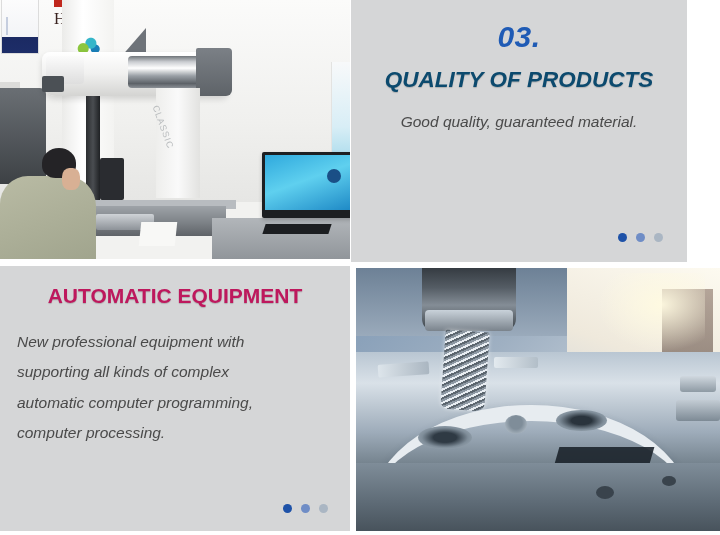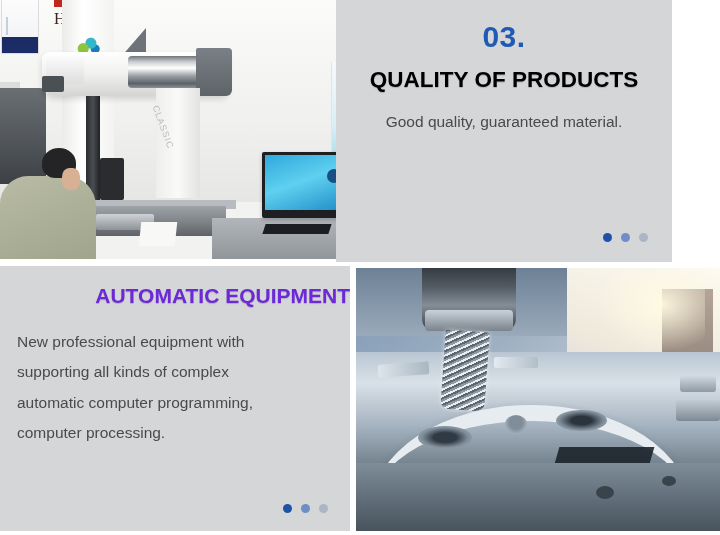--- a/index.html
+++ b/index.html
@@ -29,21 +29,21 @@
     box-sizing: border-box;
   }
 
   .text-panel {
     background: #d5d6d7;
     padding: 0;
   }
 
   
   .cell-tl { left: 0px;   top: 0px;   width: 350px; height: 259px; }
-  .cell-tr { left: 336px; top: 0px;   width: 336px; height: 262px; }
+  .cell-tr { left: 351px; top: 0px;   width: 336px; height: 262px; font-style: italic; }
   .cell-bl { left: 0px;   top: 266px; width: 350px; height: 265px; }
   .cell-br { left: 356px; top: 268px; width: 364px; height: 263px; }
 
   
   .num {
     color: #1f5bb5;
     font-weight: bold;
     letter-spacing: 0.5px;
     text-align: center;
     line-height: 1;
@@ -69,20 +69,21 @@
   .cell-tr .body-text {
     text-align: center;
     margin-top: 21px;
     padding: 0 19px;
   }
   .cell-bl .body-text {
     text-align: left;
     margin-top: 20px;
     padding: 0 17px;
     line-height: 1.95;
+    font-style: italic;
   }
 
   
   .dots {
     position: absolute;
     display: flex;
     gap: 9px;
     align-items: center;
   }
   .cell-tr .dots { right: 24px; bottom: 20px; }
@@ -406,31 +407,31 @@
       </div>
       <div class="cmm-kbd"></div>
       <div class="cmm-worker-body"></div>
       <div class="cmm-worker-head"></div>
       <div class="cmm-worker-face"></div>
     </div>
   </div>
 
   <div class="panel cell-tr text-panel" style="background: rgb(213, 214, 215);">
     <div class="num" style="color: rgb(31, 91, 181);">03.</div>
-    <div class="heading" style="color: #000000;">QUALITY OF PRODUCTS</div>
+    <div class="heading" style="color: #0c4a6e;">QUALITY OF PRODUCTS</div>
     <div class="body-text" style="color: rgb(74, 74, 74);">Good quality, guaranteed material.</div>
     <div class="dots">
       <span class="dot" style="background: rgb(30, 82, 168);"></span>
       <span class="dot" style="background: rgb(111, 141, 198);"></span>
       <span class="dot" style="background: rgb(170, 182, 195);"></span>
     </div>
   </div>
 
   <div class="panel cell-bl text-panel" style="background: rgb(213, 214, 215);">
-    <div class="heading" style="color: #6d28d9; text-align: right;">AUTOMATIC EQUIPMENT</div>
+    <div class="heading" style="color: #be185d;">AUTOMATIC EQUIPMENT</div>
     <div class="body-text" style="color: rgb(74, 74, 74);">
       <div>New professional equipment with</div>
       <div>supporting all kinds of complex</div>
       <div>automatic computer programming,</div>
       <div>computer processing.</div>
     </div>
     <div class="dots">
       <span class="dot" style="background: rgb(30, 82, 168);"></span>
       <span class="dot" style="background: rgb(111, 141, 198);"></span>
       <span class="dot" style="background: rgb(170, 182, 195);"></span>

